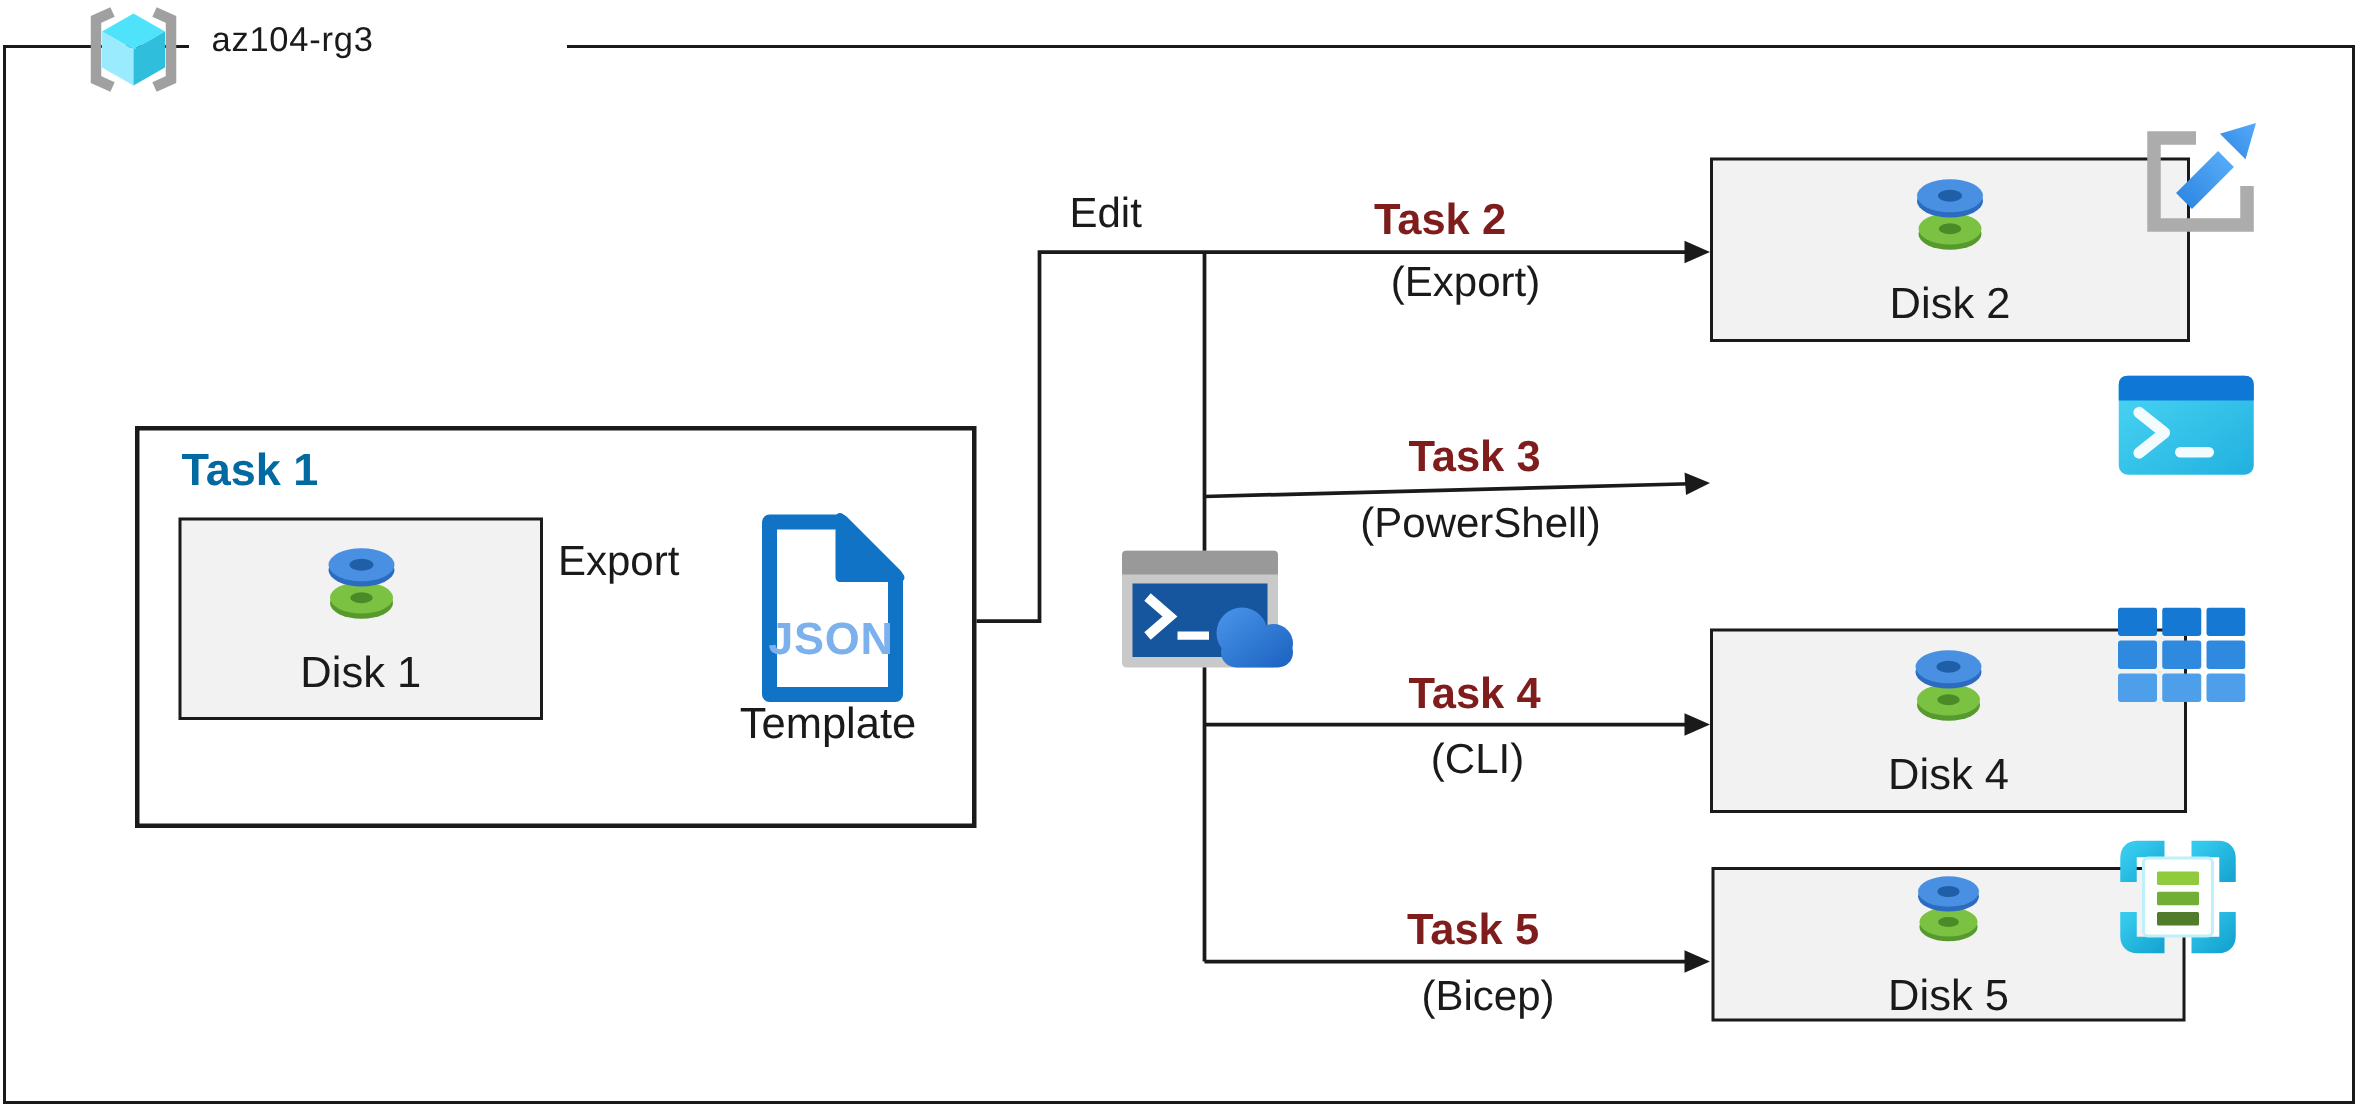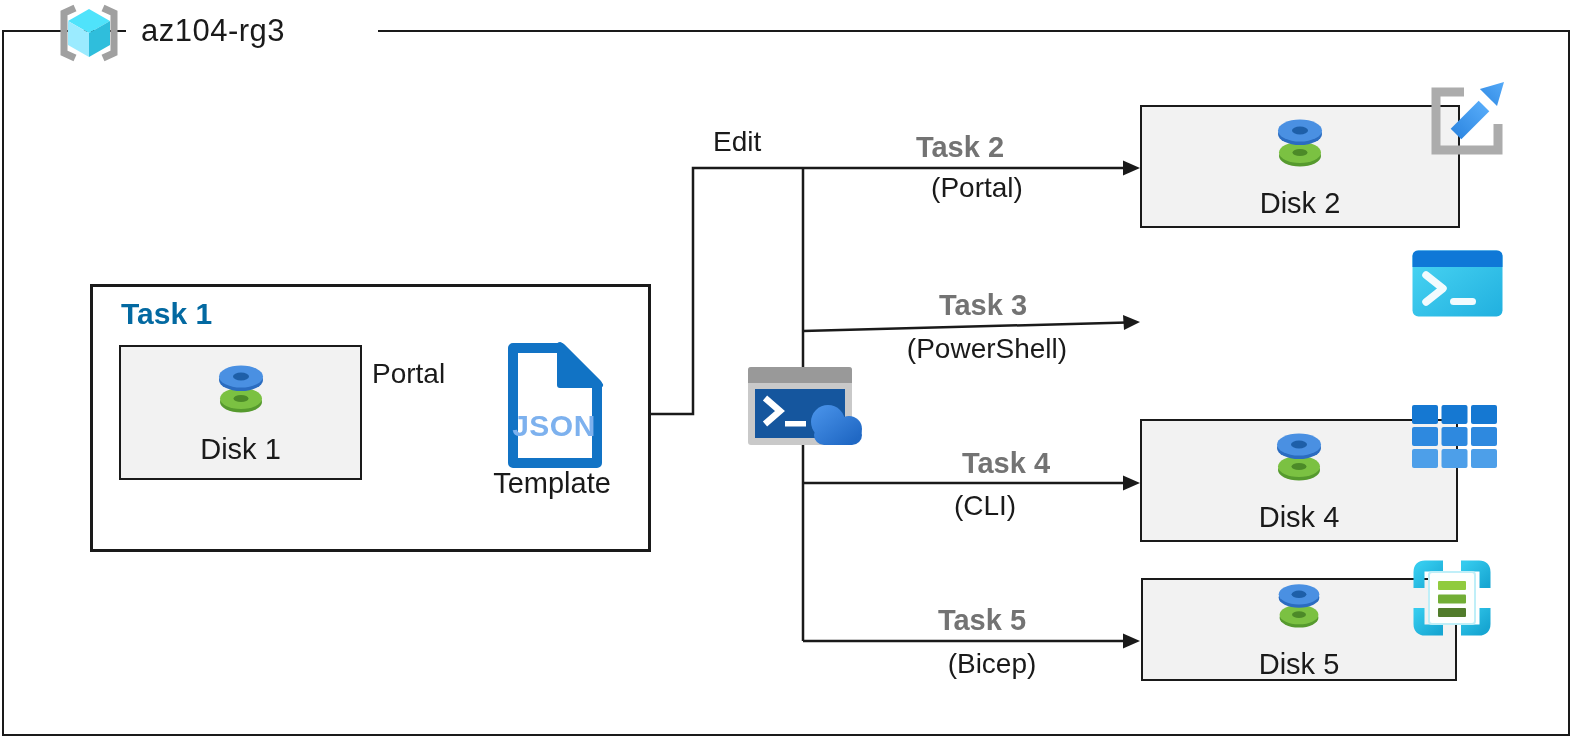--- a/index.html
+++ b/index.html
@@ -1,28 +1,28 @@
 <!DOCTYPE html>
 <html><head>
 <meta charset="utf-8">
 <style>
   html,body{margin:0;padding:0;background:#fff;}
   .canvas{position:relative;width:1572px;height:737px;background:#fff;overflow:hidden;
           font-family:"Liberation Sans",sans-serif;color:#1a1a1a;}
   .abs{position:absolute;}
   .rg-border{left:2px;top:30px;width:1564px;height:702px;border:2px solid #1a1a1a;}
   .rg-label-bg{left:126px;top:26px;width:252px;height:11px;background:#fff;}
-  .rg-label{left:141px;top:13px;font-size:31px;letter-spacing:.5px;white-space:nowrap;}
+  .rg-label{left:141px;top:13px;font-size:23px;letter-spacing:.5px;white-space:nowrap;}
   .task1-box{left:90px;top:284px;width:555px;height:262px;border:3px solid #1a1a1a;background:#fff;}
   .task1-title{left:28px;top:10px;font-size:30px;font-weight:bold;color:#0369a1;}
   .disk-box{border:2.5px solid #1a1a1a;background:#F2F2F2;display:flex;flex-direction:column;
             align-items:center;justify-content:center;box-sizing:border-box;}
   .disk-label{font-size:29px;line-height:1.05;margin-top:15px;}
   .lbl{font-size:28px;white-space:nowrap;}
-  .lbl-b{font-size:29px;font-weight:bold;color:#737373;white-space:nowrap;}
+  .lbl-b{font-size:29px;font-weight:bold;color:#7f1d1d;white-space:nowrap;}
   .ctr{transform:translateX(-50%);}
   svg{display:block;}
   .wire-layer{left:0;top:0;pointer-events:none;}
 </style>
 </head>
 <body>
 
 <div class="canvas">
 
   <svg aria-hidden="true" style="position:absolute;width:0;height:0">
@@ -85,21 +85,21 @@
 
   <div class="abs task1-box">
     <div class="abs task1-title">Task 1</div>
   </div>
   <div class="abs disk-box" style="left:119px;top:345px;width:243px;height:135px">
     <svg width="64" height="58" viewBox="0 0 64 58">
         <use href="#disk-sym"></use>
       </svg>
     <div class="disk-label">Disk 1</div>
   </div>
-  <div class="abs lbl" style="left:372px;top:358px">Portal</div>
+  <div class="abs lbl" style="left:372px;top:358px">Export</div>
 
   <svg class="abs" style="left:497px;top:338px" width="110" height="135" viewBox="0 0 110 135">
     <path d="M16 10 H64 L100 46 V125 H16 Z" fill="#fff" stroke="#1173C5" stroke-width="10" stroke-linejoin="round"></path>
     <path d="M63 7 L103 47 H63 Z" fill="#1173C5" stroke="#1173C5" stroke-width="6" stroke-linejoin="round"></path>
     <text x="57" y="98" text-anchor="middle" font-size="30" font-weight="bold" fill="#7DB1EE" font-family="Liberation Sans, sans-serif" letter-spacing="0.5">JSON</text>
   </svg>
   <div class="abs lbl ctr" style="left:552px;top:467px;font-size:29px">Template</div>
 
   <div class="abs lbl" style="left:713px;top:126px">Edit</div>
 
@@ -110,21 +110,21 @@
     <path d="M17 31 L32 44 L17 57" stroke="#fff" stroke-width="6.5" fill="none"></path>
     <rect x="37" y="54" width="21" height="5.5" fill="#fff"></rect>
     <g fill="url(#cldg)">
       <circle cx="80" cy="55" r="17"></circle>
       <circle cx="101" cy="62" r="13"></circle>
       <rect x="66" y="58" width="48" height="20" rx="10"></rect>
     </g>
   </svg>
 
   <div class="abs lbl-b ctr" style="left:960px;top:131px">Task 2</div>
-  <div class="abs lbl ctr" style="left:977px;top:172px">(Portal)</div>
+  <div class="abs lbl ctr" style="left:977px;top:172px">(Export)</div>
   <div class="abs disk-box" style="left:1140px;top:105px;width:320px;height:123px">
     <svg width="64" height="58" viewBox="0 0 64 58">
         <use href="#disk-sym"></use>
       </svg>
     <div class="disk-label">Disk 2</div>
   </div>
   <svg class="abs" style="left:1416px;top:70px" width="92" height="90" viewBox="0 0 92 90">
     <path d="M48 22 H20 V80 H82 V54" fill="none" stroke="#ACACAC" stroke-width="9"></path>
     <line x1="40" y1="64" x2="68" y2="36" stroke="url(#arrg)" stroke-width="15"></line>
     <polygon points="88,12 81,36.1 63.9,19.1" fill="url(#arrg)"></polygon>
@@ -132,21 +132,21 @@
 
   <div class="abs lbl-b ctr" style="left:983px;top:289px">Task 3</div>
   <div class="abs lbl ctr" style="left:987px;top:333px">(PowerShell)</div>
   <svg class="abs" style="left:1412px;top:250px" width="91" height="67" viewBox="0 0 91 67">
     <rect x="0.5" y="0.5" width="90" height="66" rx="6" fill="url(#psg)"></rect>
     <path d="M0.5 6.5 Q0.5 0.5 6.5 0.5 H84.5 Q90.5 0.5 90.5 6.5 V17 H0.5 Z" fill="#0F78D7"></path>
     <path d="M14 25 L31 38.5 L14 52" stroke="#F2FBFE" stroke-width="7.5" fill="none" stroke-linecap="round" stroke-linejoin="round"></path>
     <rect x="38" y="48" width="26" height="7" rx="3.5" fill="#F2FBFE"></rect>
   </svg>
 
-  <div class="abs lbl-b ctr" style="left:1006px;top:447px">Task 4</div>
+  <div class="abs lbl-b ctr" style="left:983px;top:447px">Task 4</div>
   <div class="abs lbl ctr" style="left:985px;top:490px">(CLI)</div>
   <div class="abs disk-box" style="left:1140px;top:419px;width:318px;height:123px">
     <svg width="64" height="58" viewBox="0 0 64 58">
         <use href="#disk-sym"></use>
       </svg>
     <div class="disk-label">Disk 4</div>
   </div>
   <svg class="abs" style="left:1412px;top:405px" width="85" height="63" viewBox="0 0 85 63">
     <g>
       <rect x="0" y="0" width="26" height="19" rx="2" fill="#1578D2"></rect>

